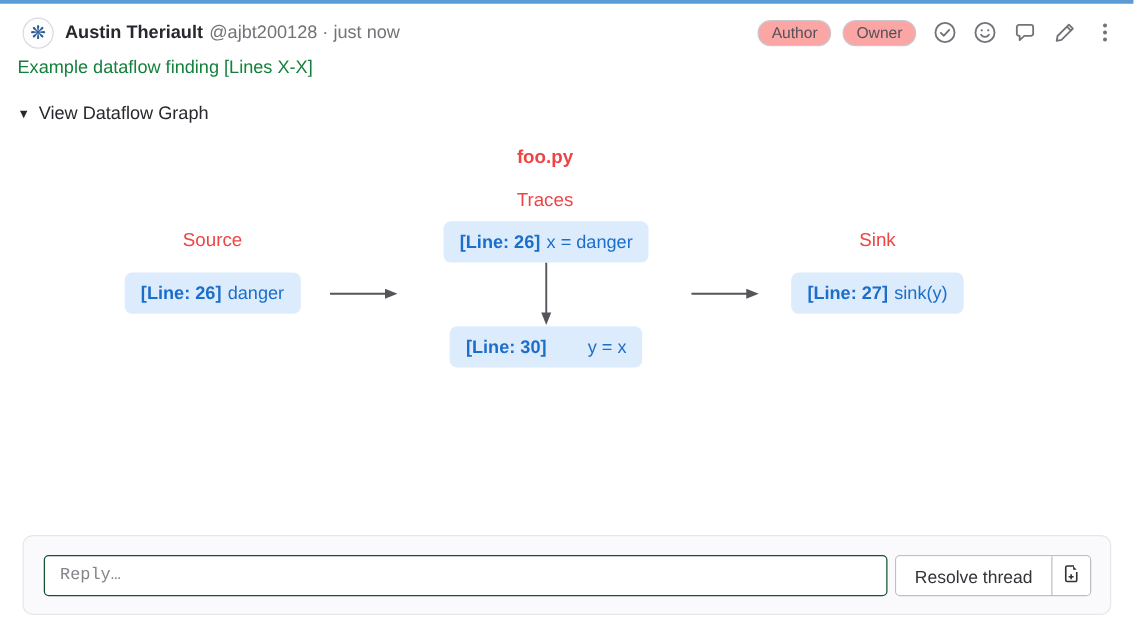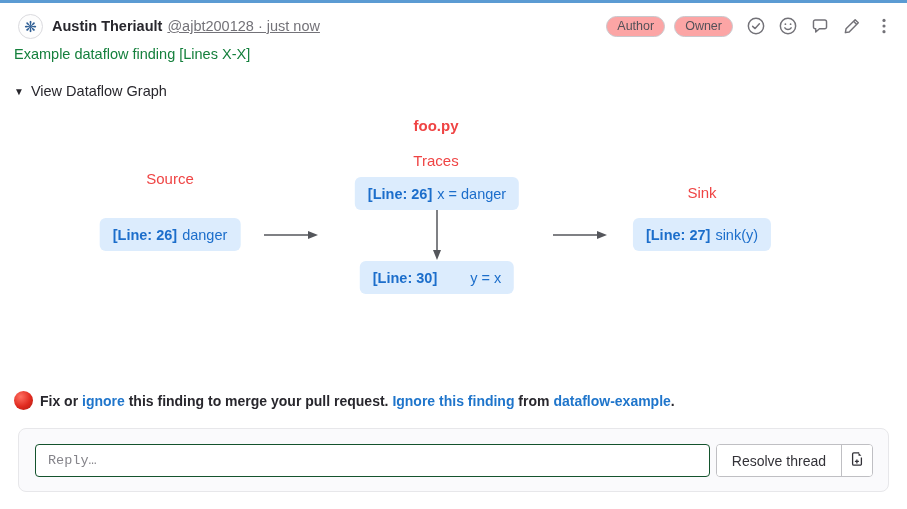--- a/index.html
+++ b/index.html
@@ -7,21 +7,21 @@
   body { font-family: "Liberation Sans", "DejaVu Sans", sans-serif; color: #28272d; }
   .page { position: relative; width: 907px; height: 509px; background: #fff; overflow: hidden; }
 
   .top-bar { position: absolute; top: 0; left: 0; width: 100%; height: 3px; background: #5b9bd3; }
 
   
   .header-row { position: absolute; top: 13px; left: 18px; right: 14px; height: 26px; display: flex; align-items: center; }
   .avatar { width: 25px; height: 25px; border-radius: 50%; border: 1px solid #dbdbdf; background: #fdfdfd;
             display: flex; align-items: center; justify-content: center; color: #2e5e94; font-size: 15px; line-height: 1; }
   .author-name { margin-left: 9px; font-weight: 700; font-size: 14.5px; color: #28272d; text-decoration: none; }
-  .author-meta { margin-left: 5px; font-size: 14.5px; color: #737278; text-decoration: underline; }
+  .author-meta { margin-left: 5px; font-size: 14.5px; color: #737278; }
   .header-spacer { flex: 1; }
   .badge { display: inline-flex; align-items: center; height: 21px; padding: 0 10px; border: 1px solid #c9c8cd;
            border-radius: 11px; font-size: 12.5px; color: #535158; background: #fca5a5; margin-left: 9px; }
   .icon-btn { width: 18px; height: 18px; margin-left: 14px; background: none; border: none; cursor: pointer;
               display: inline-flex; align-items: center; justify-content: center; padding: 0; }
   .icon-btn svg { display: block; }
 
   
   .comment-title { position: absolute; top: 46px; left: 14px; font-size: 14.5px; color: #15803d; }
   .graph-toggle { position: absolute; top: 83px; left: 14px; font-size: 14.5px; color: #28272d; cursor: pointer; display: flex; align-items: center; }
@@ -118,21 +118,21 @@
   <div class="comment-title">Example dataflow finding [Lines X-X]</div>
 
   <div class="graph-toggle">
     <span class="tri">▼</span>
     <span>View Dataflow Graph</span>
   </div>
 
   <div class="graph">
     <div class="g-label bold" style="left:436px; top:7px;">foo.py</div>
     <div class="g-label" style="left:436px; top:42px;">Traces</div>
-    <div class="g-label" style="left:170px; top:60px;">Source</div>
+    <div class="g-label" style="left:170px; top:74px;">Source</div>
     <div class="g-label" style="left:702px; top:74px;">Sink</div>
 
     <div class="g-node" style="left:170px; top:108px;">
       <span class="ln">[Line: 26]</span>
       <span>danger</span>
     </div>
     <div class="g-node" style="left:437px; top:67px;">
       <span class="ln">[Line: 26]</span>
       <span>x = danger</span>
     </div>
@@ -152,24 +152,20 @@
     <svg class="g-arrow" style="left:431px; top:100px;" width="12" height="50">
       <line x1="6" y1="0" x2="6" y2="41" stroke="#54565b" stroke-width="1.5"></line>
       <polygon points="2,40 6,50 10,40" fill="#54565b"></polygon>
     </svg>
     <svg class="g-arrow" style="left:553px; top:119px;" width="54" height="12">
       <line x1="0" y1="6" x2="45" y2="6" stroke="#54565b" stroke-width="1.5"></line>
       <polygon points="44,2 54,6 44,10" fill="#54565b"></polygon>
     </svg>
   </div>
 
-  <div class="warning">
-    <span class="red-dot"></span>
-    <span>Fix or </span><a href="#">ignore</a><span> this finding to merge your pull request. </span><a href="#">Ignore this finding</a><span> from </span><a href="#">dataflow-example</a><span>.</span>
-  </div>
 
   <div class="reply-box">
     <input class="reply-input" type="text" placeholder="Reply…" style="">
     <div class="btn-group">
       <button class="btn-resolve">Resolve thread</button>
       <button class="btn-issue">
         <span>
           <svg width="16" height="16" viewBox="0 0 16 16" fill="none" stroke="#333238" stroke-width="1.3">
             <path d="M10.2 1.8 H4.8 a1.2 1.2 0 0 0 -1.2 1.2 v10 a1.2 1.2 0 0 0 1.2 1.2 h6.4 a1.2 1.2 0 0 0 1.2 -1.2 V6.5" stroke-linejoin="round"></path>
             <path d="M9.5 1.8 L12.4 4.7 L9.5 4.7 Z" fill="#333238" stroke="none"></path>

